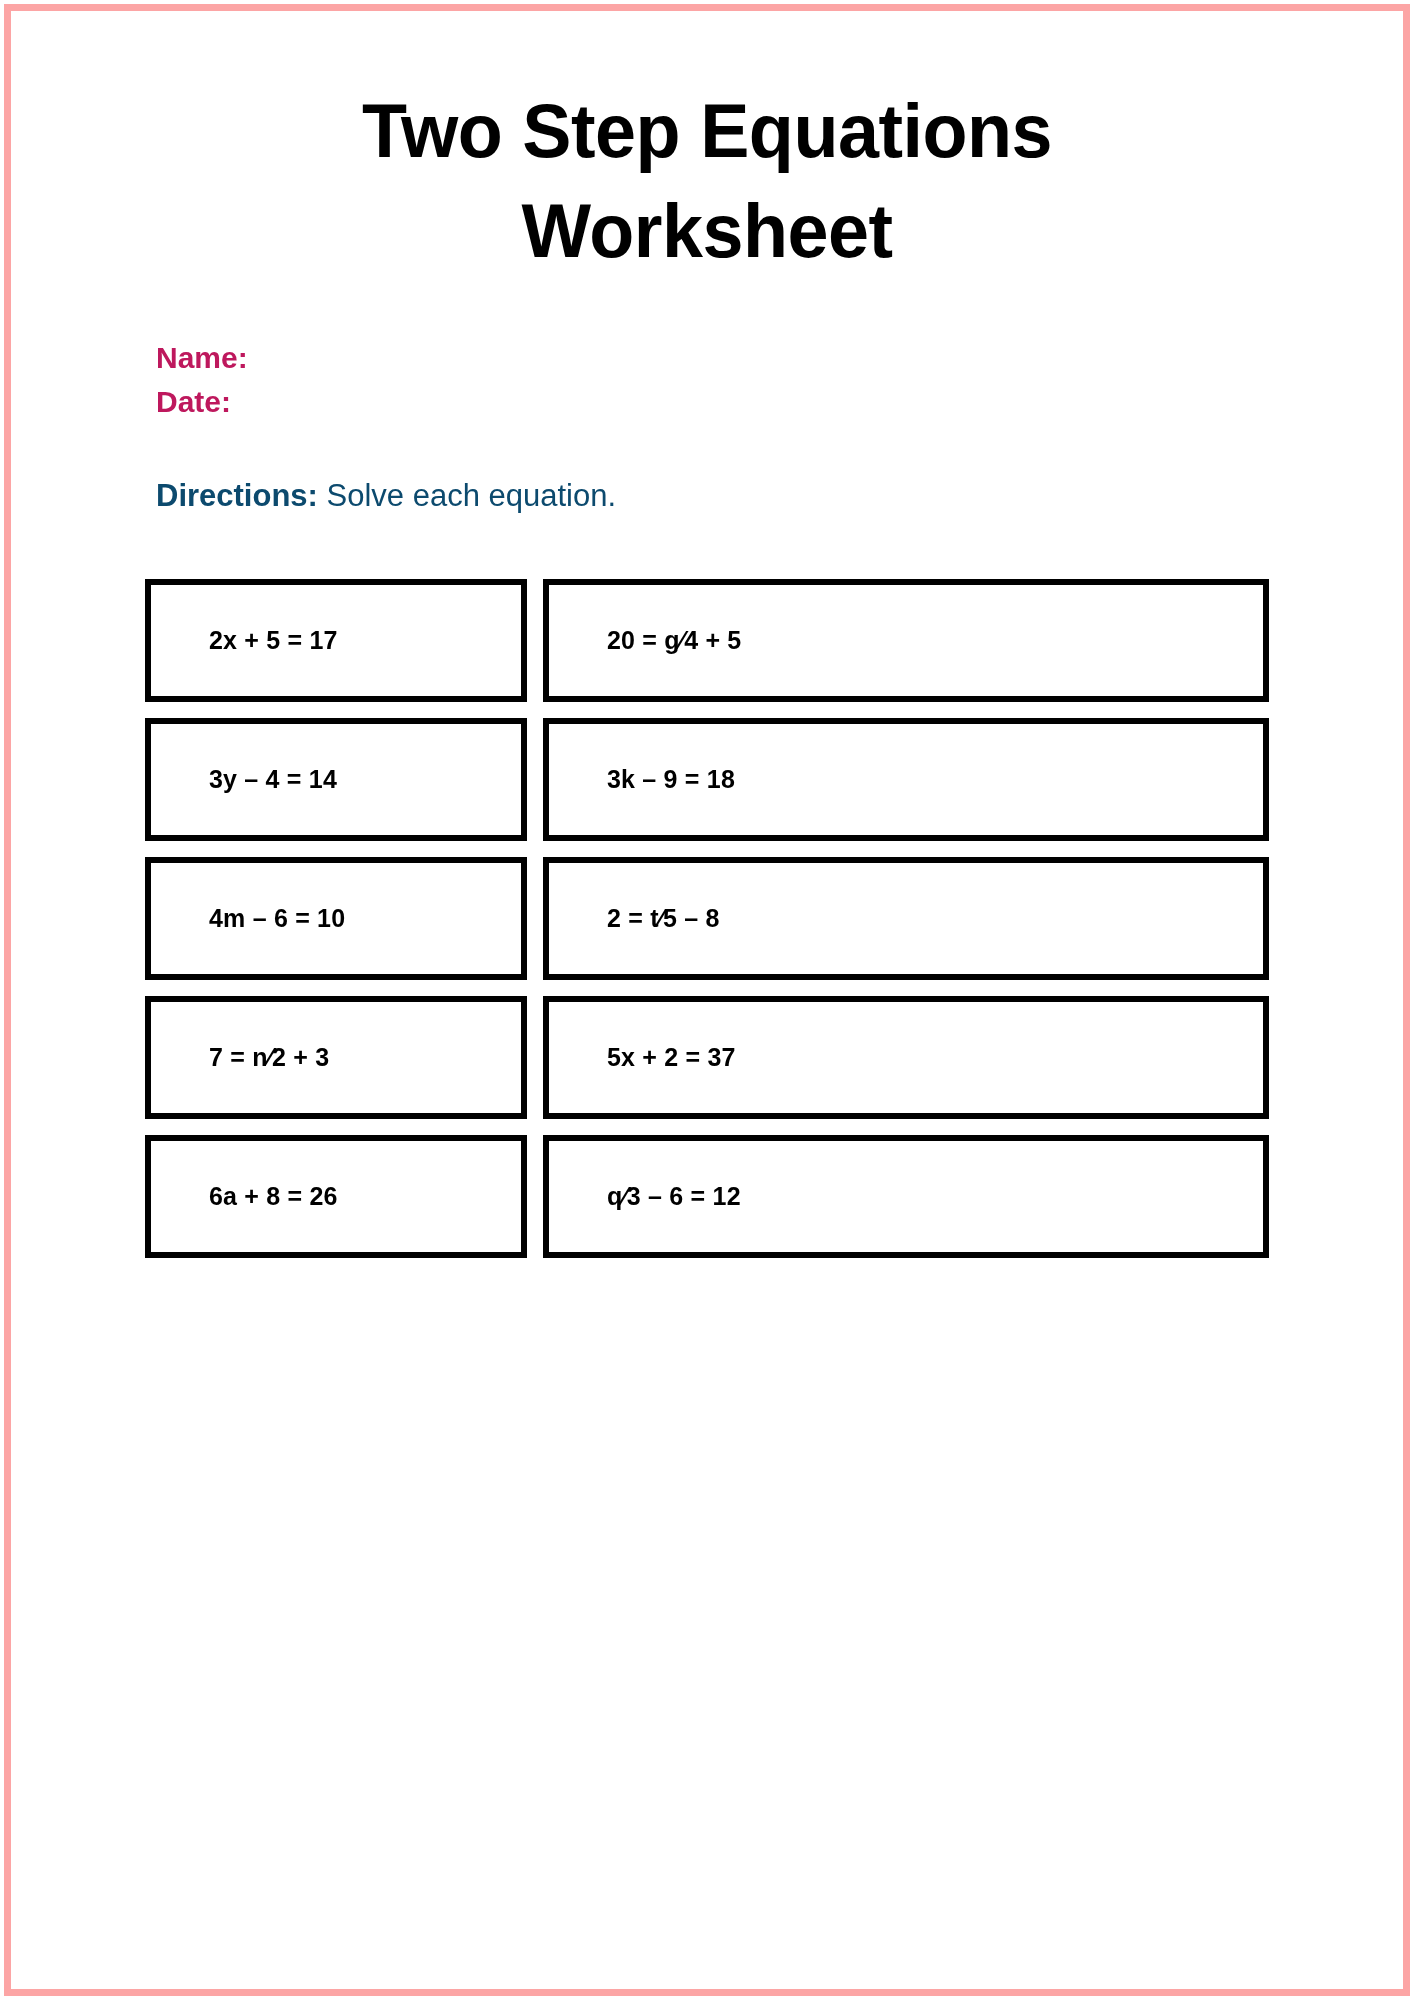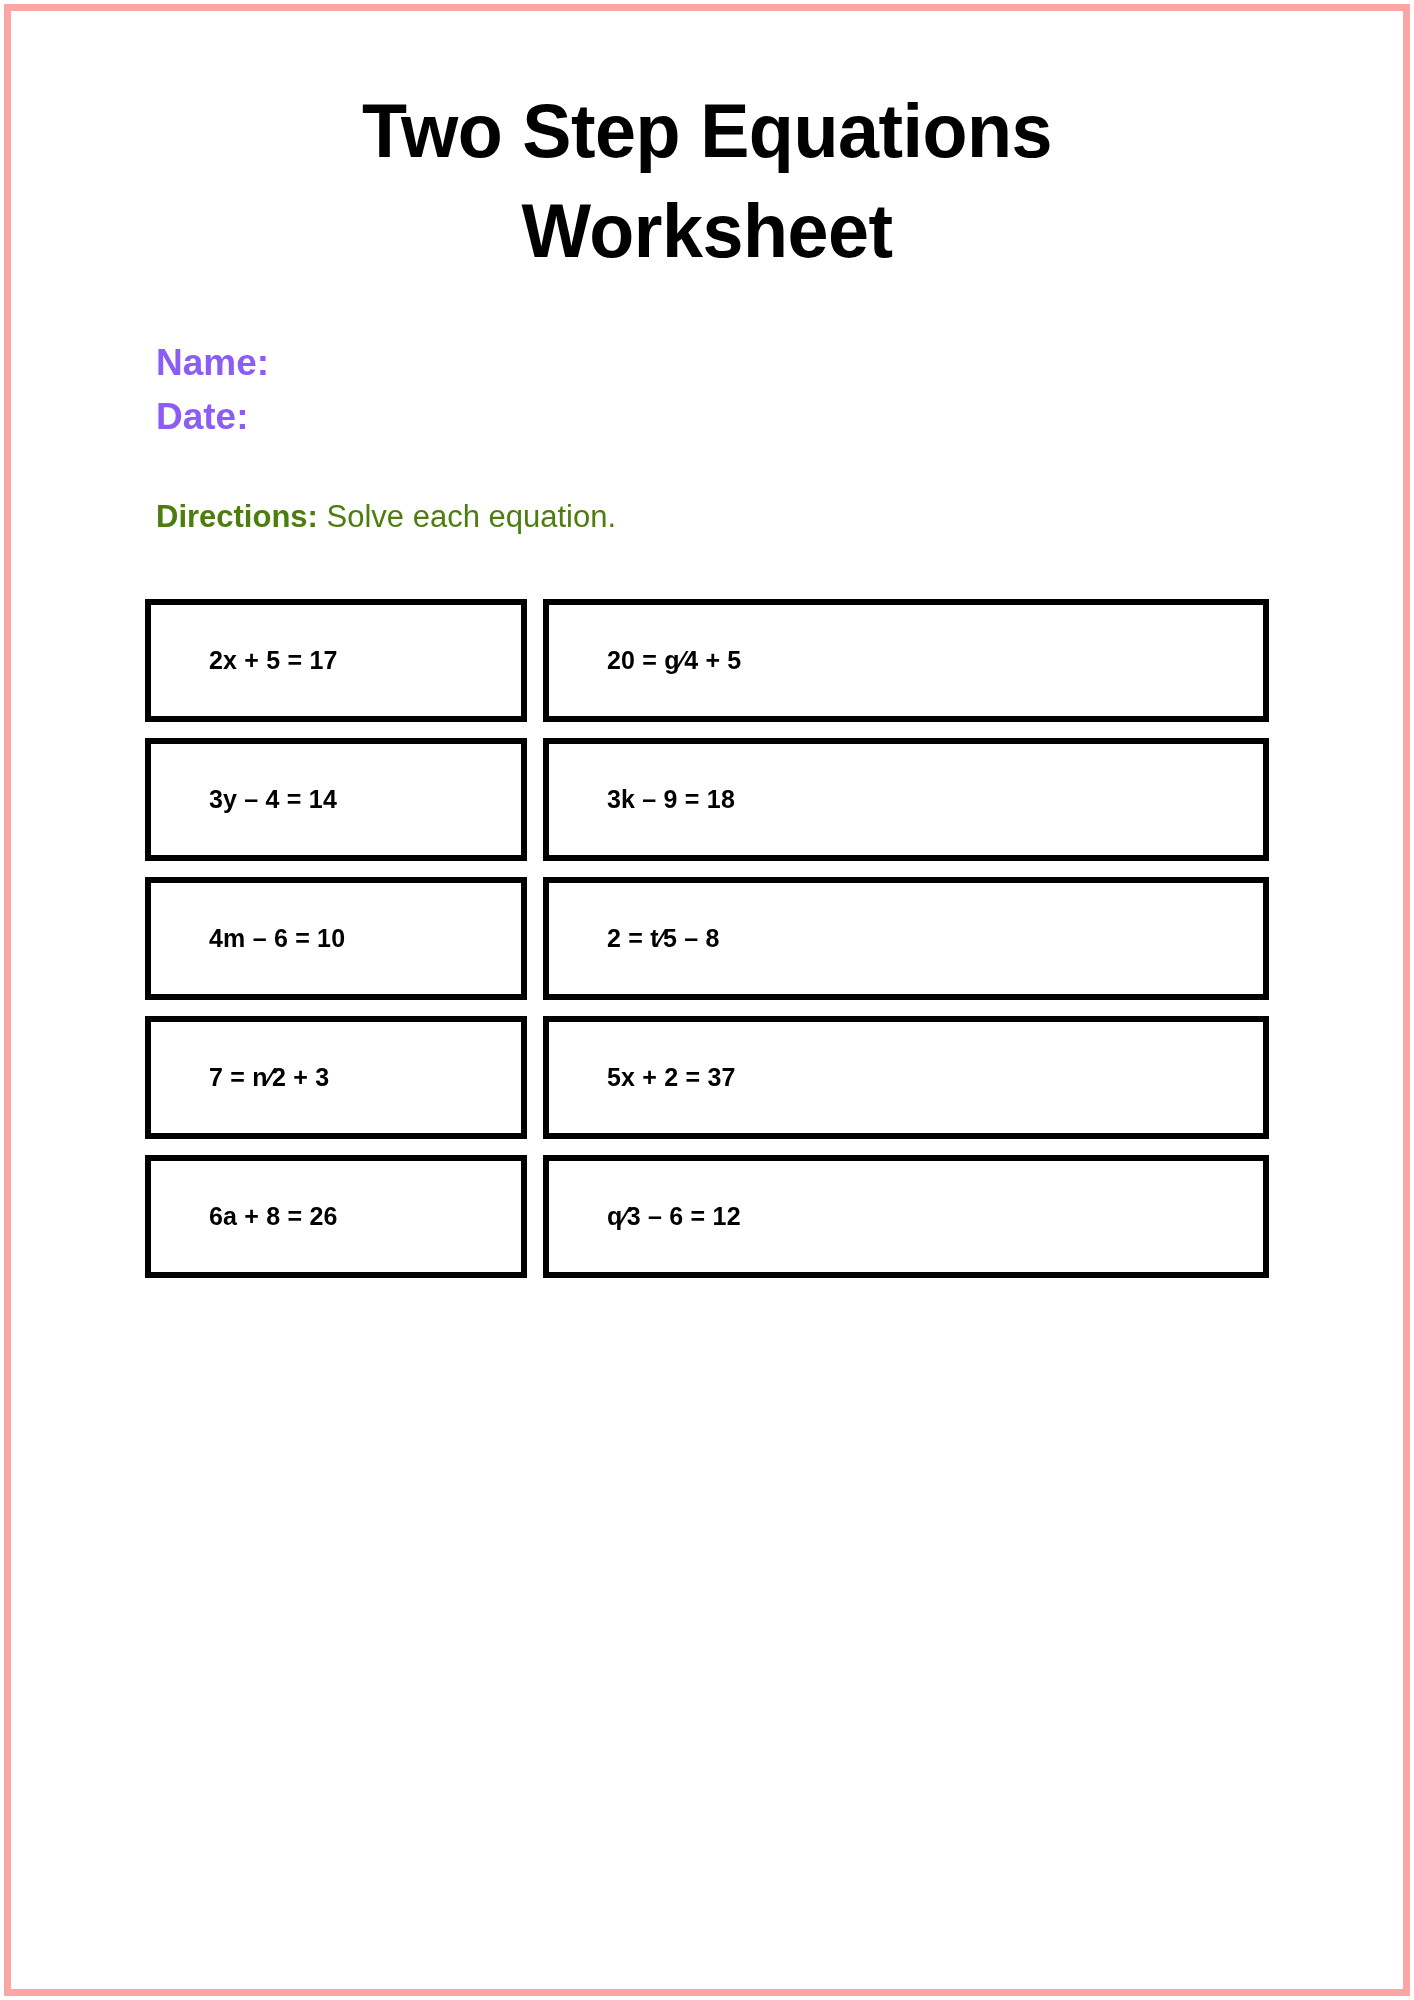--- a/index.html
+++ b/index.html
@@ -56,34 +56,34 @@
   }
 
   
   .info-block {
     margin-top: 54px;
     padding-left: 11px;
   }
   .info-line {
     font-family: "Liberation Sans", sans-serif;
     font-weight: bold;
-    font-size: 37px;
+    font-size: 30px;
     line-height: 1.48;
-    color: #8b5cf6;
+    color: #be185d;
     letter-spacing: 0px;
   }
 
   
   .directions {
     margin-top: 52px;
     padding-left: 11px;
     font-family: "Liberation Sans", sans-serif;
     font-size: 31px;
     line-height: 1.3;
-    color: #4d7c0f;
+    color: #0c4a6e;
   }
   .directions .lead {
     font-weight: bold;
   }
   .directions .body {
     font-weight: normal;
   }
 
   
   .grid {

